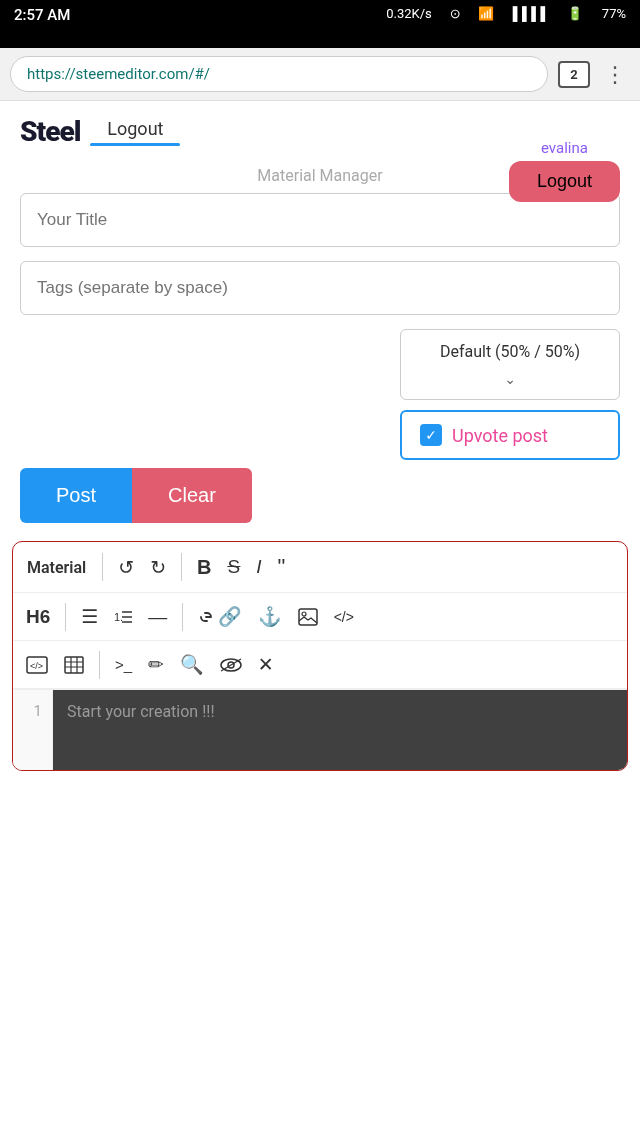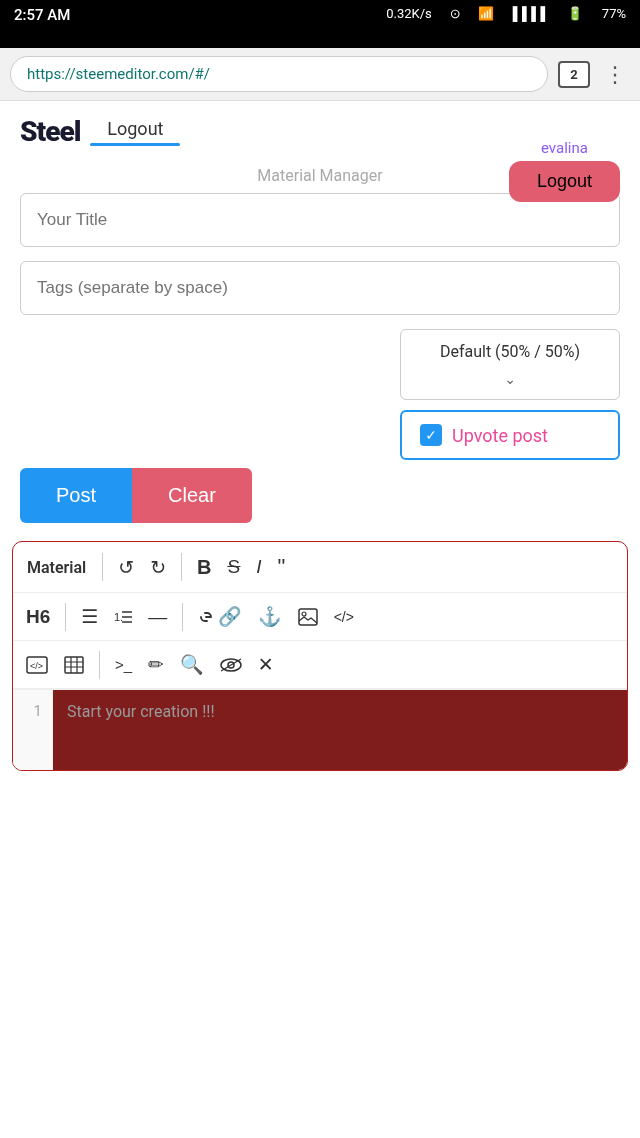--- a/index.html
+++ b/index.html
@@ -277,21 +277,21 @@
       color: #aaa;
       padding: 12px 10px;
       font-size: 15px;
       min-width: 40px;
       text-align: right;
       border-right: 1px solid #eee;
       user-select: none;
     }
     .editor-content {
       flex: 1;
-      background: #7f1d1d;
+      background: #404040;
       padding: 12px 14px;
       font-size: 16px;
       color: #999;
       min-height: 80px;
     }
   </style>
 </head>
 <body>
 
 <div class="status-bar">

